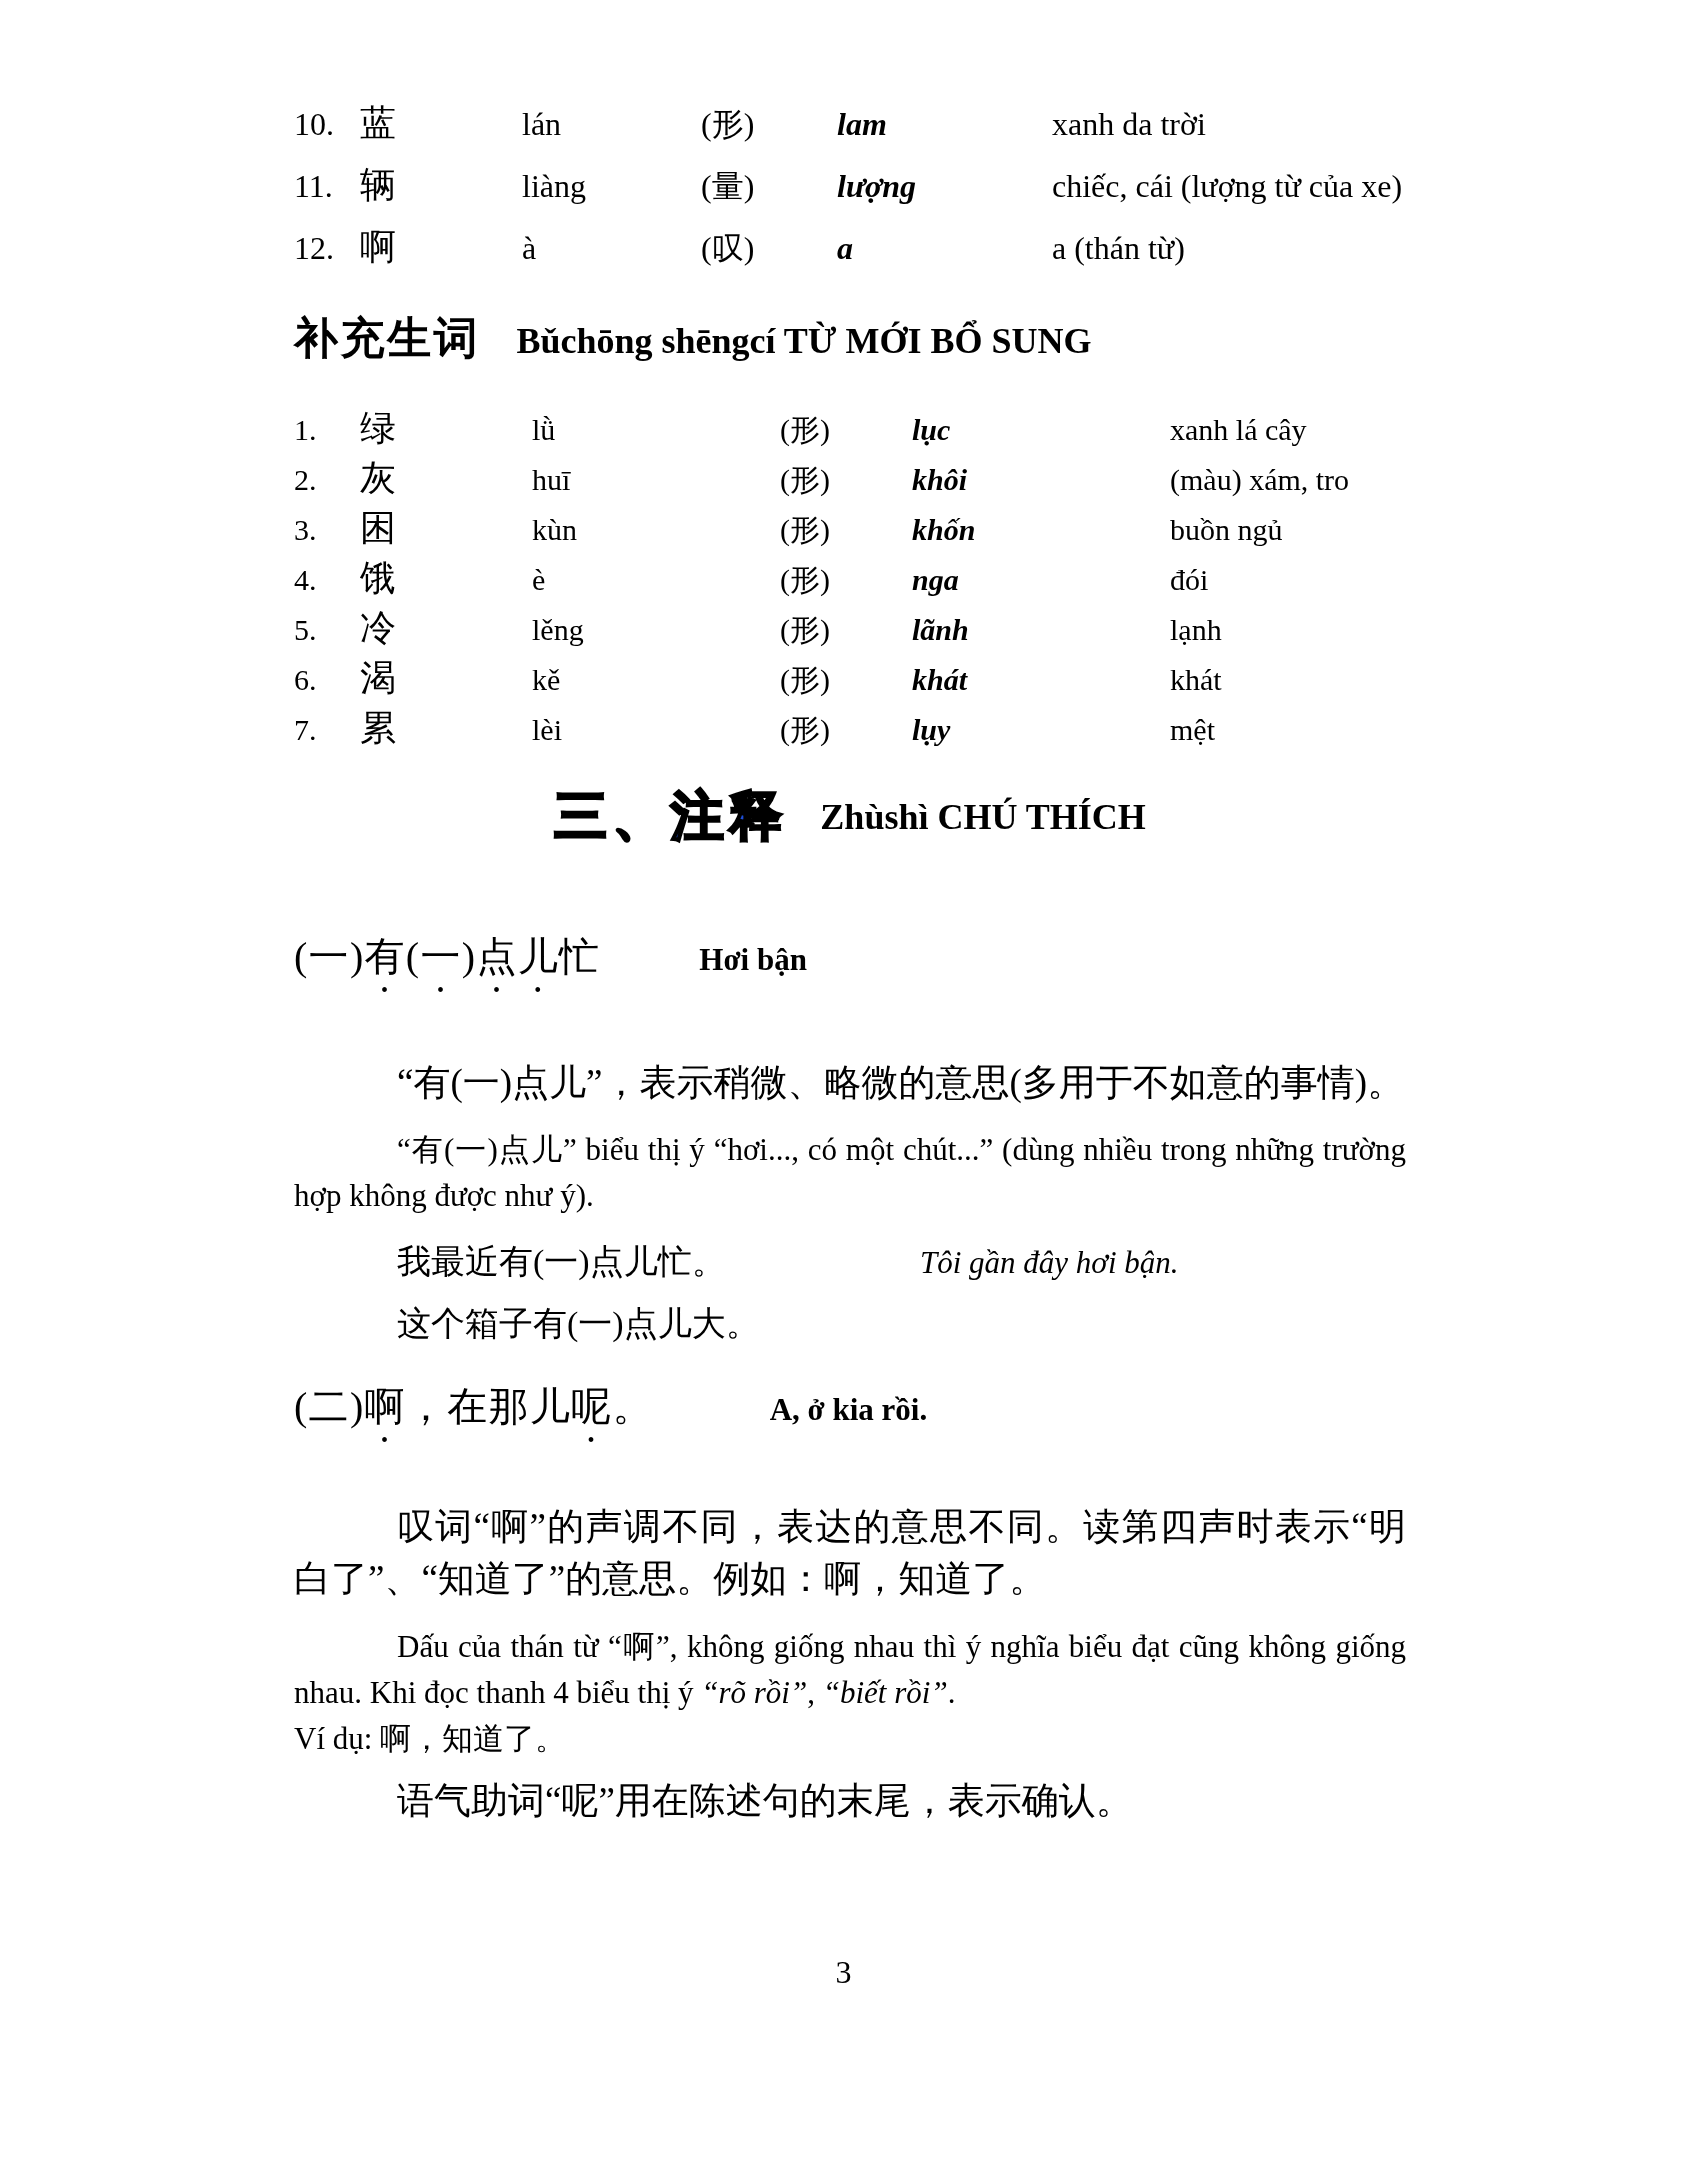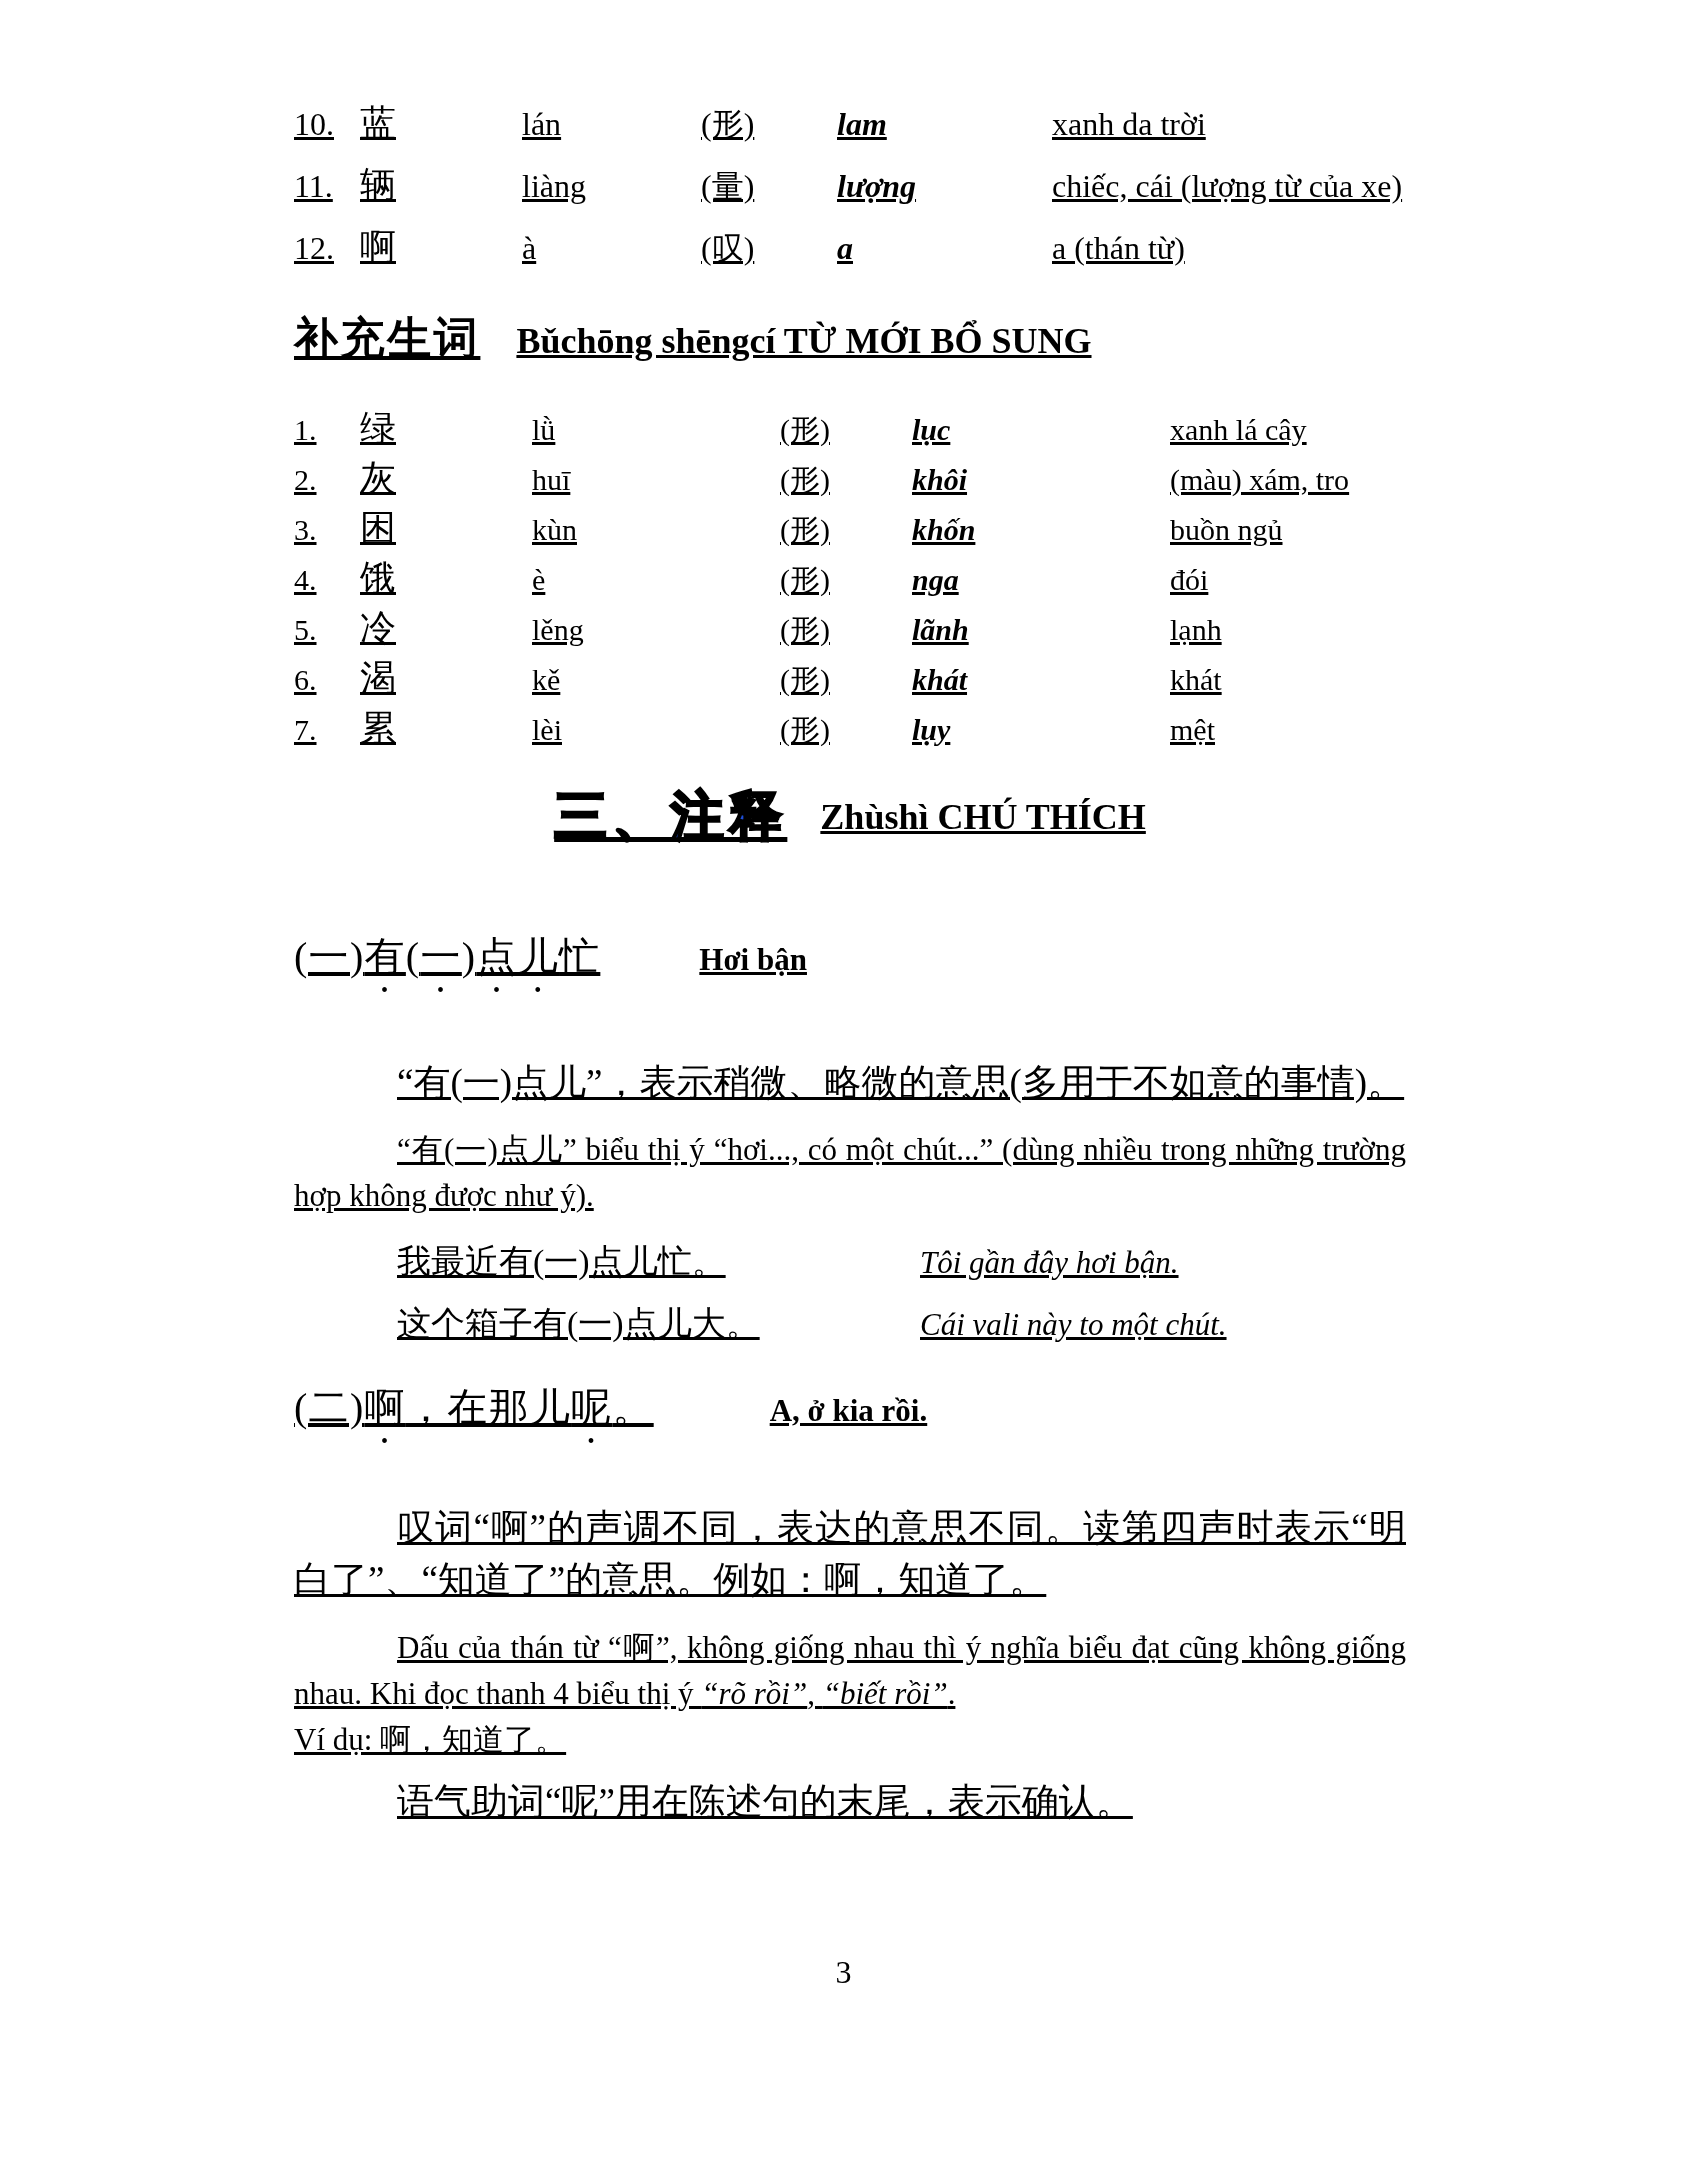--- a/index.html
+++ b/index.html
@@ -3,21 +3,21 @@
 <meta charset="utf-8">
 <style>
   html,body{margin:0;padding:0;}
   body{
     width:1687px;height:2183px;background:#ffffff;color:#000000;
     font-family:"Liberation Serif","DejaVu Serif",serif;
     overflow:hidden;
   }
   .page{
     box-sizing:border-box;width:1687px;height:2183px;
-    padding:93px 281px 0 294px;position:relative;text-decoration:underline;
+    padding:93px 281px 0 294px;position:relative;
   }
 
   
   .vrow{display:grid;align-items:baseline;}
   .vrow.main{grid-template-columns:66px 162px 179px 136px 215px 1fr;font-size:32px;line-height:61px;}
   .vrow.main .c-meaning{line-height:58px;}
   .vrow.supp{grid-template-columns:66px 172px 248px 132px 258px 1fr;font-size:30px;line-height:48px;}
   .c-hanzi{font-size:36px;}
   .c-hanviet{font-style:italic;font-weight:bold;}
   .c-meaning{text-align:left;}
@@ -191,21 +191,20 @@
 
   <div class="examples">
 
       <div class="example-row">
         <span class="ex-cn">我最近有(一)点儿忙。</span>
         <span class="ex-vi">Tôi gần đây hơi bận.</span>
       </div>
 
       <div class="example-row">
         <span class="ex-cn">这个箱子有(一)点儿大。</span>
-        <span class="ex-vi">Cái vali này to một chút.</span>
       </div>
     </div>
 
   <h3 class="note-heading second">
     <span class="note-heading-cn">
       
     <span class="hp">(二)</span><span class="hp em-dot">啊</span><span class="hp">，在那儿</span><span class="hp em-dot">呢</span><span class="hp">。</span></span>
     <span class="note-heading-vi">A, ở kia rồi.</span>
   </h3>
 

